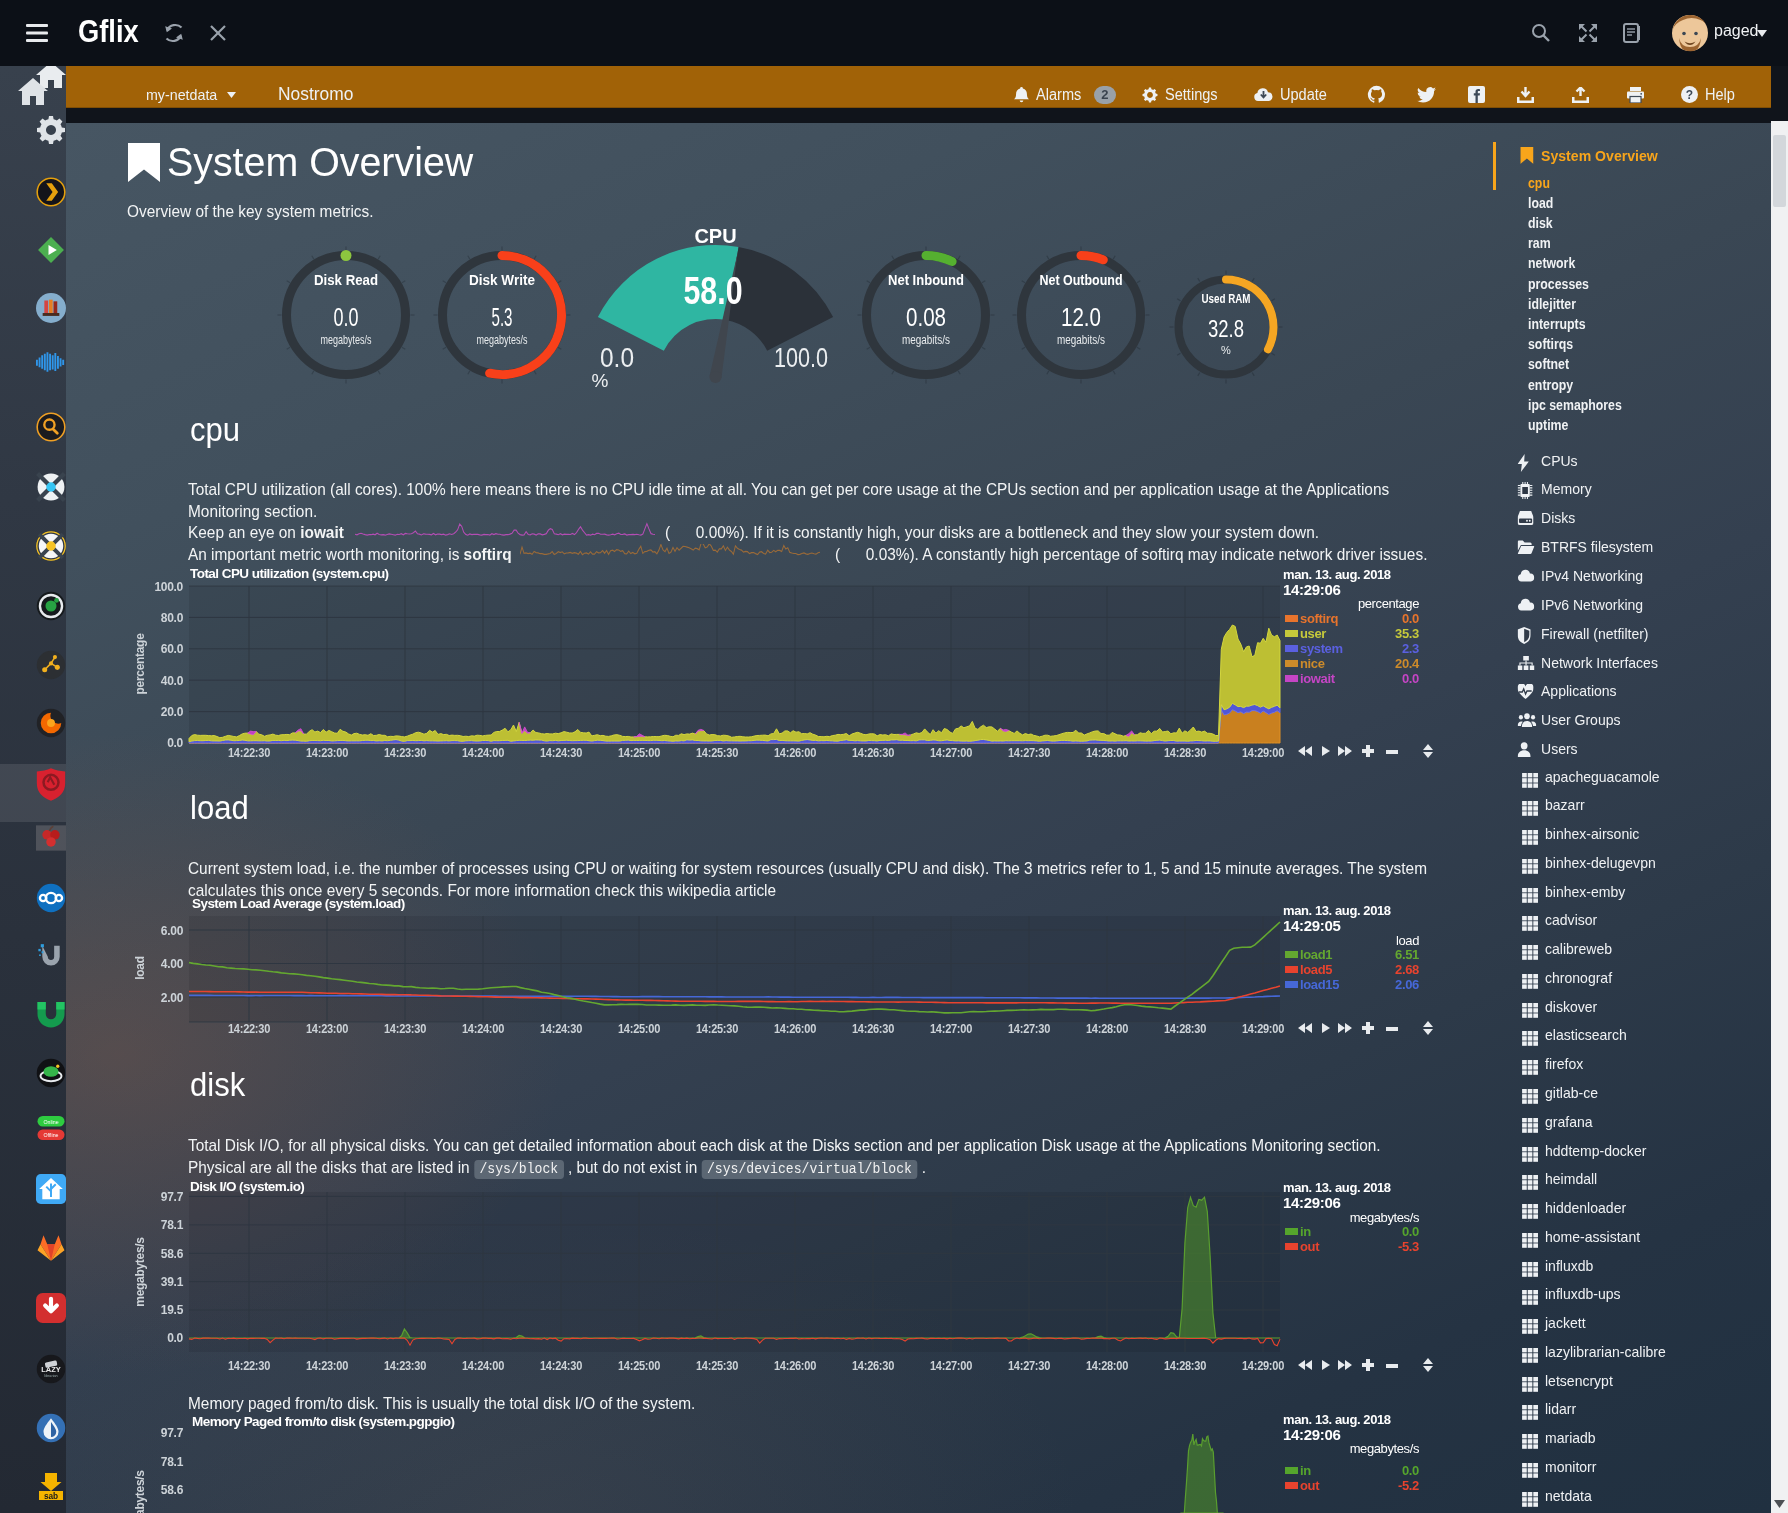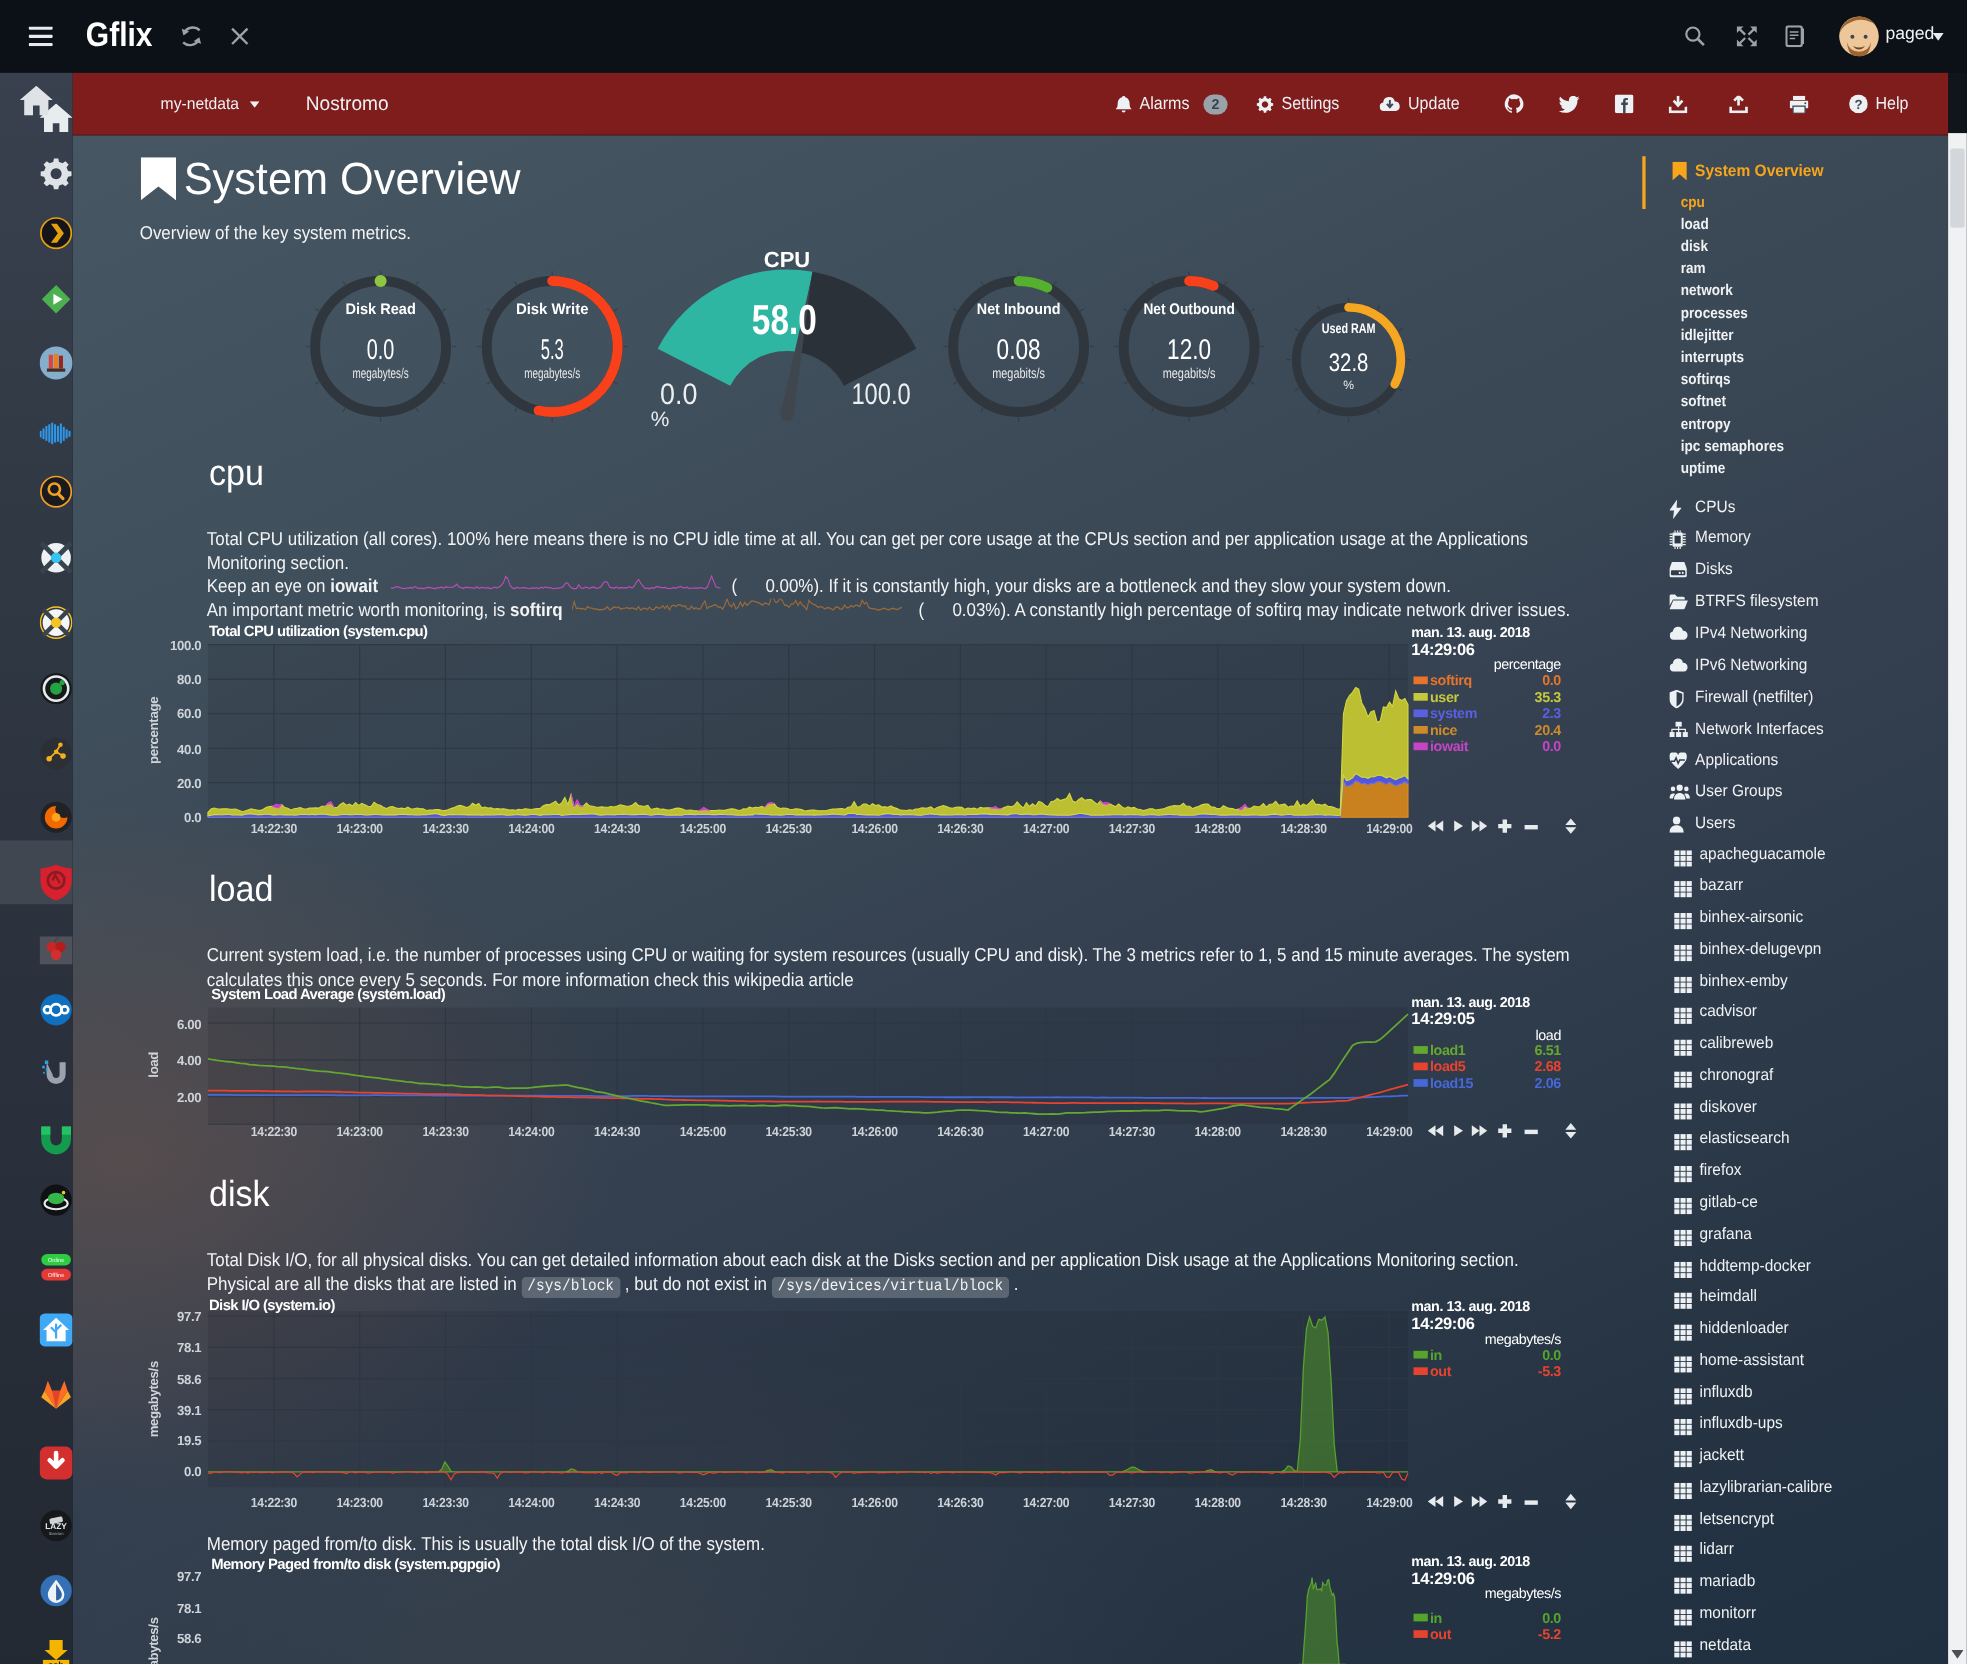--- a/index.html
+++ b/index.html
@@ -2,23 +2,23 @@
 <html><head><meta charset="utf-8"><title>Gflix</title>
 <style>
 *{margin:0;padding:0;box-sizing:border-box}
 html,body{width:1788px;height:1513px;overflow:hidden;background:#10141b;
  font-family:"Liberation Sans",sans-serif;}
 #topbar{position:absolute;left:0;top:0;width:1788px;height:66px;background:#0c1017;z-index:30;}
 #topbar .brand{position:absolute;left:78px;top:14px;font-size:31px;font-weight:bold;color:#fff;transform:scaleX(0.88);transform-origin:0 0;}
 .tico{position:absolute;color:#9aa2ac;}
 #leftbar{position:absolute;left:0;top:66px;width:66px;height:1447px;z-index:20;
  background:linear-gradient(to bottom,#38414d 0%,#303844 30%,#2a313c 60%,#232933 100%);}
-.sideitem{position:absolute;left:0;width:66px;height:58px;display:flex;align-items:flex-end;justify-content:center;padding-left:36px;}
+.sideitem{position:absolute;left:0;width:66px;height:58px;display:flex;align-items:flex-start;justify-content:center;padding-left:36px;}
 .sel{background:rgba(255,255,255,0.10);}
-#ndnav{position:absolute;left:66px;top:66px;width:1705px;height:57px;background:#7f1d1d;z-index:15;
+#ndnav{position:absolute;left:66px;top:66px;width:1705px;height:42px;background:#a16207;z-index:15;
  border-bottom:1px solid rgba(0,0,0,0.2);}
 #ndnav .itm{position:absolute;top:0;height:57px;display:flex;align-items:center;color:#eef1f4;font-size:16px;}
 #ndnav .itm span.t{display:inline-block;transform:scaleX(0.91);transform-origin:0 50%;}
 #content{position:absolute;left:66px;top:123px;width:1705px;height:1390px;overflow:hidden;
  background:
  radial-gradient(720px 520px at 3% 67%, rgba(160,95,65,0.28), rgba(160,95,65,0) 62%),
  radial-gradient(900px 500px at 28% 100%, rgba(120,105,100,0.13), rgba(120,105,100,0) 60%),
  linear-gradient(155deg,#475663 0%,#41505d 20%,#3a4754 40%,#344050 55%,#2d3a49 70%,#253343 85%,#203040 100%); padding-left: 36px;}
 .abs{position:absolute;}
 .h1{color:#fff;font-size:33px;}

